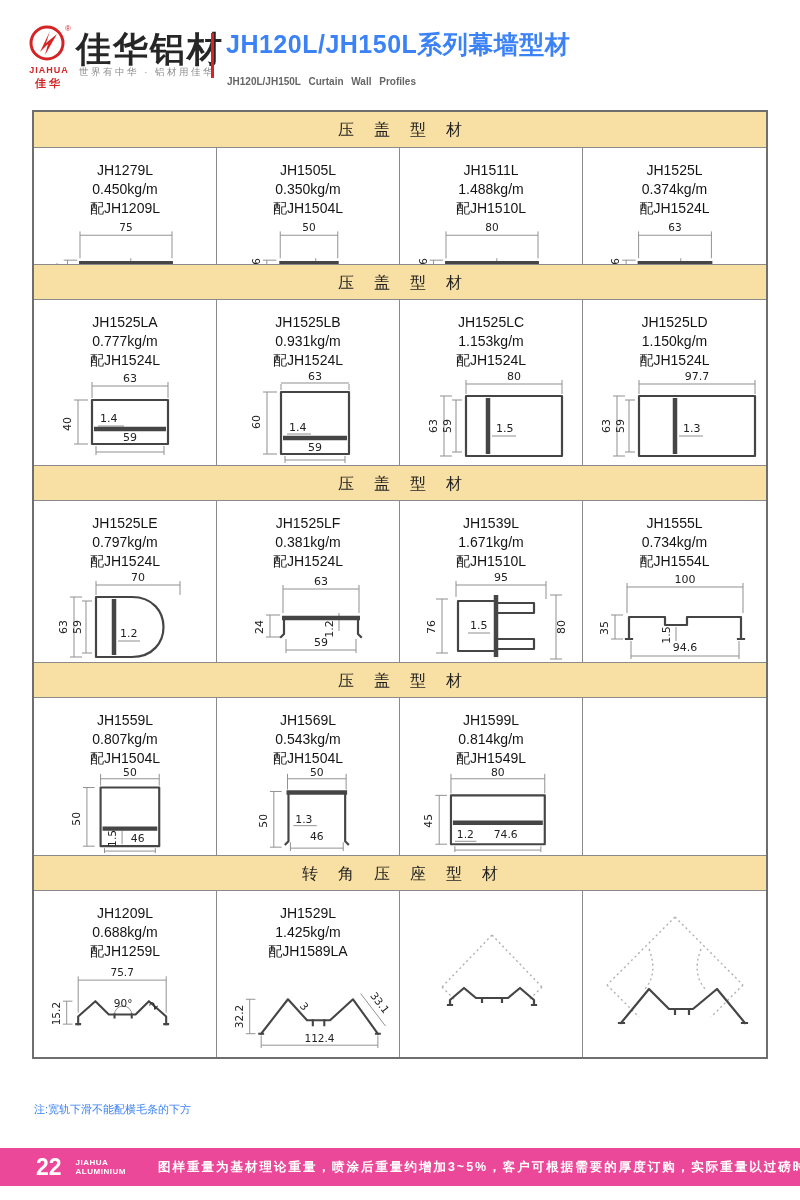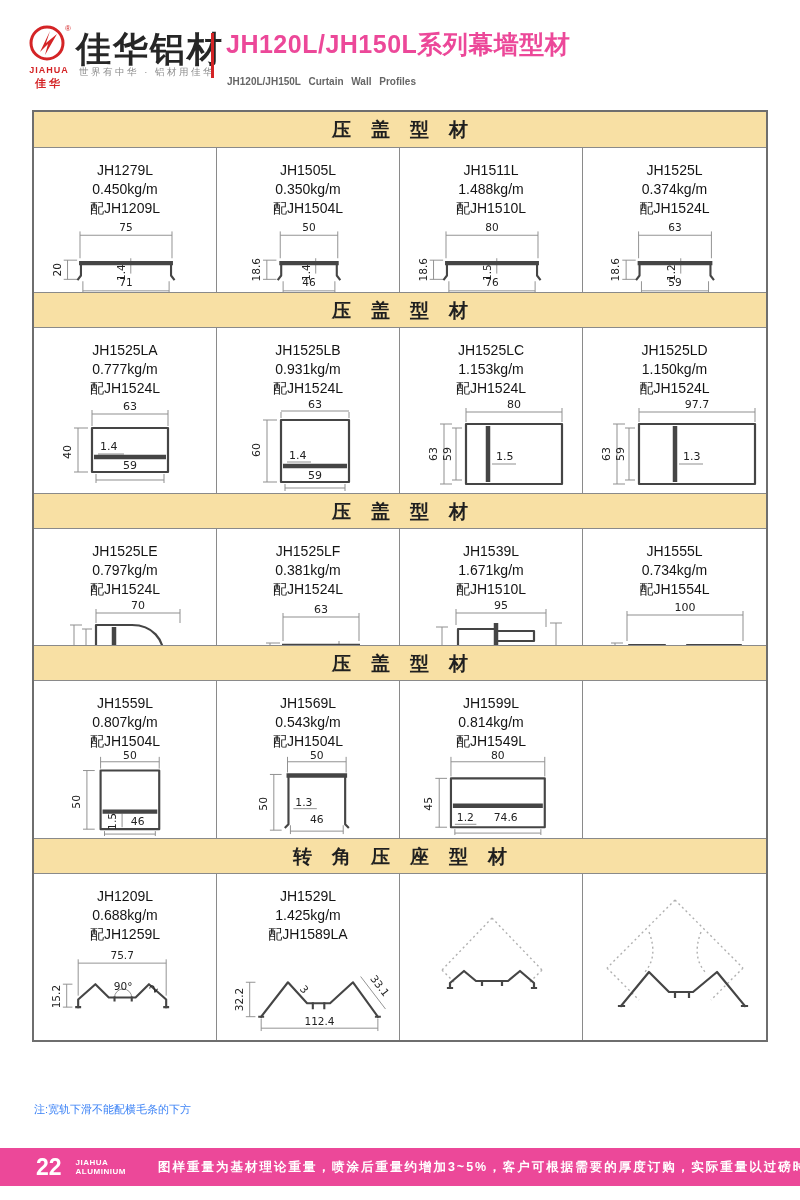--- a/index.html
+++ b/index.html
@@ -8,32 +8,32 @@
 
   
   .hdr{position:absolute;left:0;top:0;width:800px;height:110px;}
   .logo{position:absolute;left:26px;top:22px;width:46px;text-align:center;}
   .logo svg{display:block;margin:0 auto;}
   .logo-en{color:#d42426;font-weight:bold;font-size:9px;letter-spacing:1px;margin-top:1px;}
   .logo-cn{color:#d42426;font-weight:bold;font-size:11px;letter-spacing:3px;margin-top:1px;}
   .brand{position:absolute;left:76px;top:26px;font-size:35px;font-weight:bold;color:#262626;letter-spacing:2px;}
   .tagline{position:absolute;left:79px;top:66px;font-size:9.5px;color:#8a8a8a;letter-spacing:2.5px;}
   .vdiv{position:absolute;left:211px;top:33px;width:3px;height:45px;background:#d42426;}
-  .title{position:absolute;left:226px;top:28px;font-size:25px;font-weight:bold;color:#ec4899;letter-spacing:0.5px;}
+  .title{position:absolute;left:226px;top:28px;font-size:25px;font-weight:bold;color:#3b82f6;letter-spacing:0.5px;}
   .subtitle{position:absolute;left:227px;top:76px;font-size:10px;font-weight:bold;color:#666;word-spacing:5px;}
 
   
   .tbl{position:absolute;left:32px;top:110px;width:736px;border:2px solid #6e6e6e;box-sizing:border-box;background:#fff;}
   .sec{height:36px;line-height:36px;background:#f8e0a4;border-top:1px solid #8a8a8a;border-bottom:1px solid #8a8a8a;
-       text-align:center;font-size:19px;font-weight:bold;color:#1f1f1f;letter-spacing:20px;padding-left:20px;box-sizing:border-box;}
+       text-align:center;font-size:16px;font-weight:normal;color:#1f1f1f;letter-spacing:20px;padding-left:20px;box-sizing:border-box;}
   .tbl .sec:first-child{border-top:none;}
   .cells{display:flex;}
   .cell{width:184px;box-sizing:border-box;border-right:1px solid #8a8a8a;overflow:hidden;text-align:center;}
   .cell:last-child{border-right:none;}
-  .r1{height:144px}.r2{height:165px}.r3{height:116px}.r4{height:157px}.r5{height:166px}
+  .r1{height:116px}.r2{height:165px}.r3{height:161px}.r4{height:157px}.r5{height:166px}
   .info{padding-top:13px;font-size:14px;line-height:19px;color:#141414;}
   .draw{display:block;margin:0 auto;}
   .draw text{font-family:"DejaVu Sans",sans-serif;font-size:11px;fill:#222;}
   .p{stroke:#454545;stroke-width:2.2;fill:none;stroke-linejoin:round;stroke-linecap:square;}
   .pt{stroke:#454545;stroke-width:4.5;fill:none;}
   .dm{stroke:#8f8f8f;stroke-width:1;fill:none;}
   .ds{stroke:#b0b0b0;stroke-width:1.4;fill:none;stroke-dasharray:2 3;}
 
   
   .note{position:absolute;left:34px;top:1102px;font-size:11px;color:#3b82f6;}

